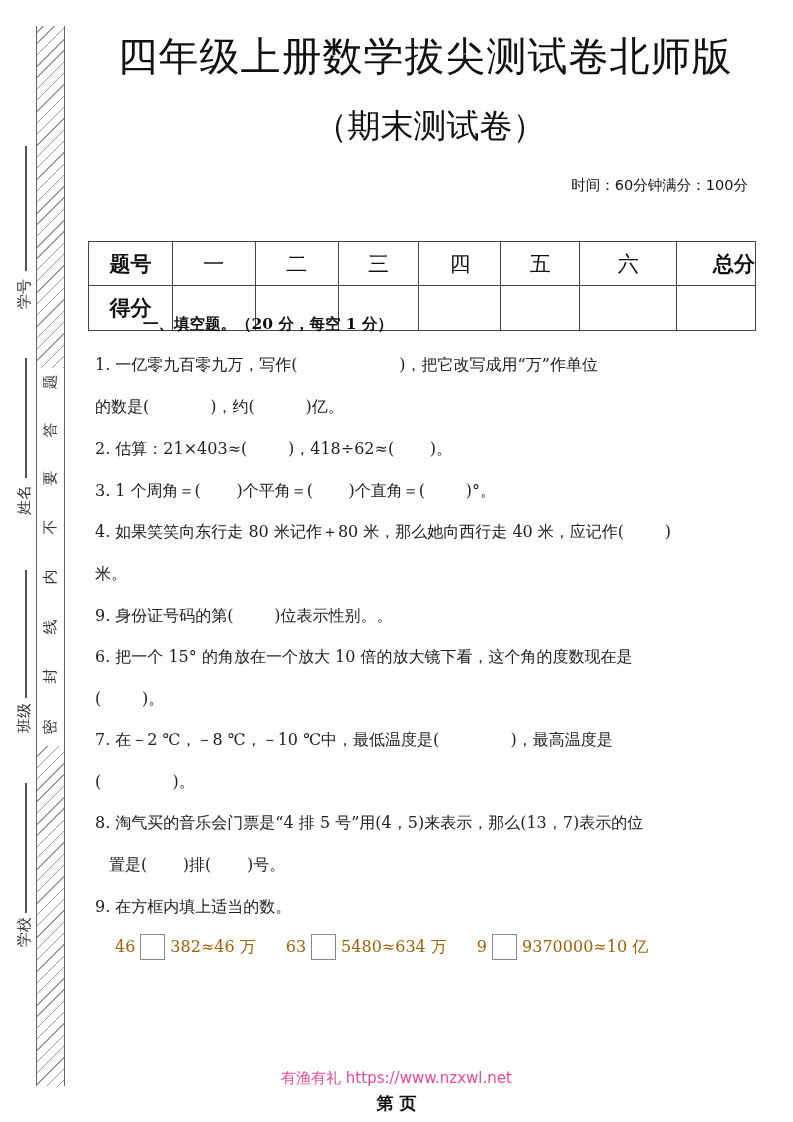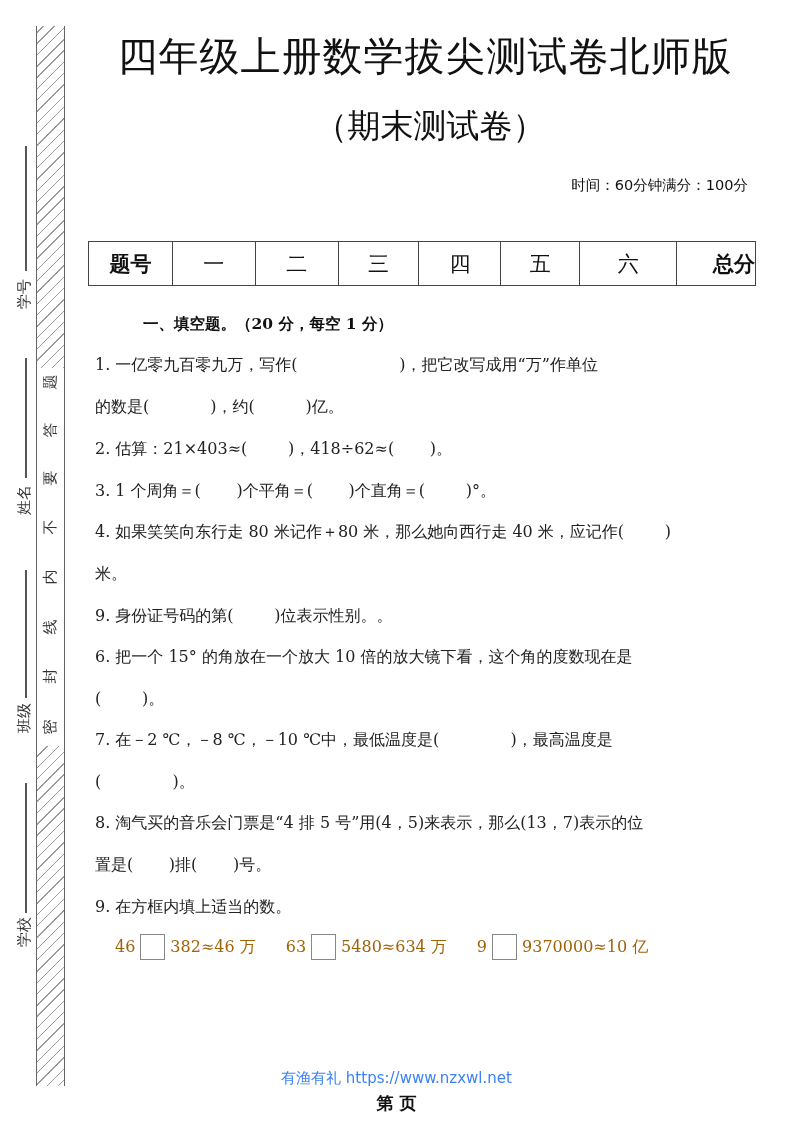--- a/index.html
+++ b/index.html
@@ -34,21 +34,21 @@
 
   
   .section { position:absolute; left:95px; top:313px; font-size:15.5px; font-weight:bold; line-height:22px; color:#111;margin-left:48px; }
   .q { position:absolute; left:95px; font-size:16px; line-height:22px; color:#222; white-space:pre; }
 
   .fill-row { position:absolute; left:115px; top:933px; height:28px; font-size:16px; line-height:28px; color:#a16207; display:flex; align-items:center; }
   .fill-item { display:flex; align-items:center; margin-right:30px; }
   .fill-box { display:inline-block; width:25px; height:26px; border:1px solid #888; margin:0 5px; background:#fff; }
 
   .footer { position:absolute; left:0; width:793px; text-align:center; font-family:"DejaVu Sans","Liberation Sans",sans-serif; }
-  .footer.site { top:1069px; font-size:15px; color:#3b82f6; }
+  .footer.site { top:1069px; font-size:15px; color:#ec4899; }
   .footer.page { top:1092px; font-size:17px; color:#111; font-weight:bold; }
 </style>
 </head>
 <body>
 
 <div class="strip"></div>
 <div class="strip-clear" style="top:368px;height:378px;"></div>
 <div class="strip-char" style="top:372px;">题</div>
 <div class="strip-char" style="top:420px;">答</div>
 <div class="strip-char" style="top:468px;">要</div>
@@ -79,38 +79,48 @@
       <tr>
     <td class="hdr" style="width:84px;">题号</td>
     <td style="width:83px;">一</td>
     <td style="width:83px;">二</td>
     <td style="width:81px;">三</td>
     <td style="width:82px;">四</td>
     <td style="width:79px;">五</td>
     <td style="width:97px;">六</td>
     <td class="hdr" style="width:79px;text-align:right;">总分</td>
   </tr>
+  <tr>
+    <td class="hdr">得分</td>
+    <td></td>
+    <td></td>
+    <td></td>
+    <td></td>
+    <td></td>
+    <td></td>
+    <td></td>
+  </tr>
 </tbody>
   </table>
 
 <div class="section">一、填空题。（20 分，每空 1 分）</div>
 
 <div class="q" style="top:354px;">1. 一亿零九百零九万，写作(                    )，把它改写成用“万”作单位</div>
 <div class="q" style="top:396px;">的数是(            )，约(          )亿。</div>
 <div class="q" style="top:438px;">2. 估算：21×403≈(        )，418÷62≈(       )。</div>
 <div class="q" style="top:480px;">3. 1 个周角＝(       )个平角＝(       )个直角＝(        )°。</div>
 <div class="q" style="top:521px;">4. 如果笑笑向东行走 80 米记作＋80 米，那么她向西行走 40 米，应记作(        )</div>
 <div class="q" style="top:563px;">米。</div>
 <div class="q" style="top:605px;">9. 身份证号码的第(        )位表示性别。。</div>
 <div class="q" style="top:646px;">6. 把一个 15° 的角放在一个放大 10 倍的放大镜下看，这个角的度数现在是</div>
 <div class="q" style="top:688px;">(        )。</div>
 <div class="q" style="top:729px;">7. 在－2 ℃，－8 ℃，－10 ℃中，最低温度是(              )，最高温度是</div>
 <div class="q" style="top:771px;">(              )。</div>
 <div class="q" style="top:812px;">8. 淘气买的音乐会门票是“4 排 5 号”用(4，5)来表示，那么(13，7)表示的位</div>
-<div class="q" style="top:854px;">置是(       )排(       )号。</div>
+<div class="q" style="top:854px;margin-left:14px;">置是(       )排(       )号。</div>
 <div class="q" style="top:896px;">9. 在方框内填上适当的数。</div>
 
 <div class="fill-row">
   <div class="fill-item">
     <span>46</span>
     <span class="fill-box"></span>
     <span>382≈46 万</span>
   </div>
   <div class="fill-item">
     <span>63</span>

